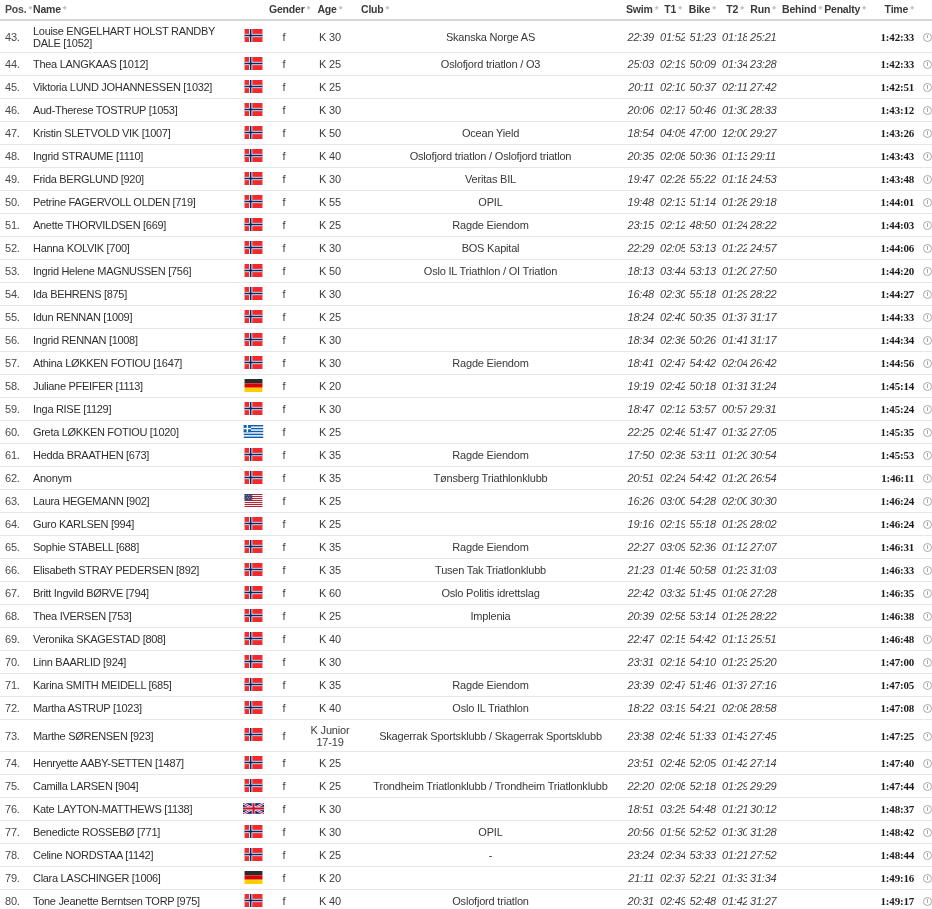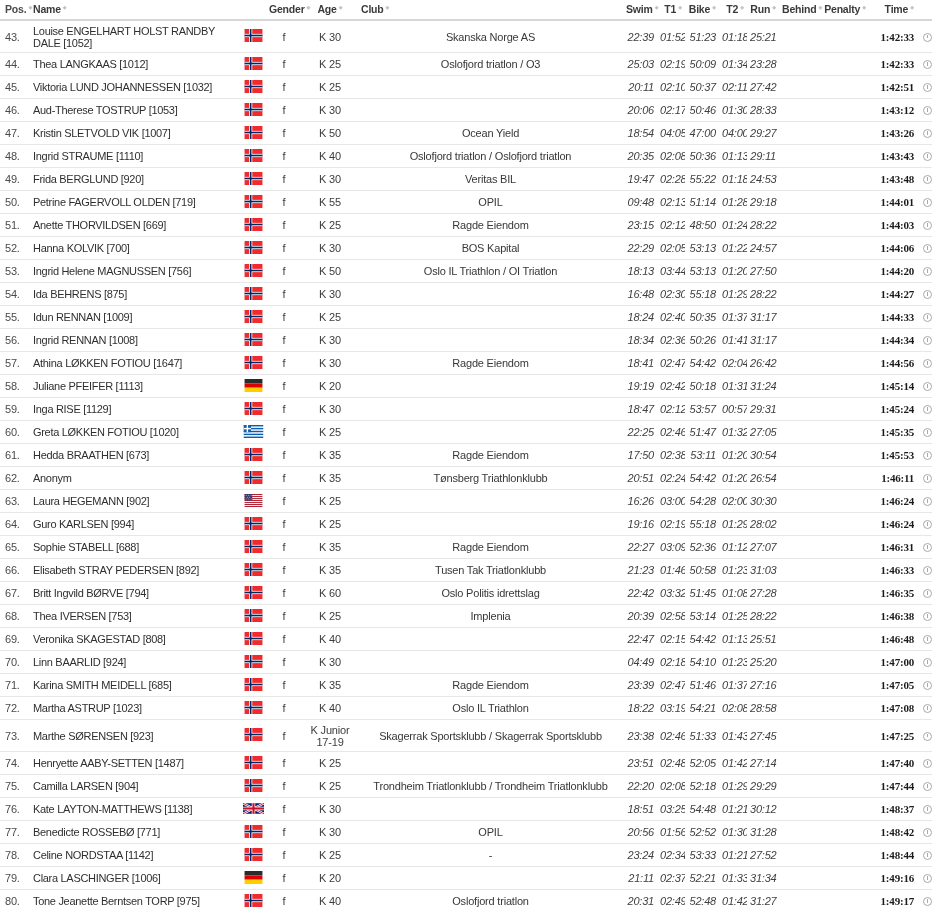--- a/index.html
+++ b/index.html
@@ -185,21 +185,21 @@
               <rect y="6" width="22" height="4" fill="#fff"></rect>
               <rect x="6.5" width="2" height="16" fill="#002868"></rect>
               <rect y="7" width="22" height="2" fill="#002868"></rect>
             </svg></span></td>
     <td class="al-c">f</td>
     <td class="al-c">K 50</td>
     <td class="c-club">Ocean Yield</td>
     <td class="al-r c-split">18:54</td>
     <td class="al-r c-split">04:05</td>
     <td class="al-r c-split">47:00</td>
-    <td class="al-r c-split">04:00</td>
+    <td class="al-r c-split">12:00</td>
     <td class="al-r c-split">29:27</td>
     <td class="al-r c-split"></td>
     <td class="al-r c-split"></td>
     <td class="al-r c-time">1:43:26</td>
     <td class="al-c"><span class="clock"></span></td>
   </tr>
       <tr>
     <td class="c-pos">48.</td>
     <td class="c-name">Ingrid STRAUME [1110]</td>
     <td class="al-c"><span class="flag-wrap"><svg viewBox="0 0 22 16">
@@ -251,21 +251,21 @@
     <td class="al-c"><span class="flag-wrap"><svg viewBox="0 0 22 16">
               <rect width="22" height="16" fill="#ef2b2d"></rect>
               <rect x="5.5" width="4" height="16" fill="#fff"></rect>
               <rect y="6" width="22" height="4" fill="#fff"></rect>
               <rect x="6.5" width="2" height="16" fill="#002868"></rect>
               <rect y="7" width="22" height="2" fill="#002868"></rect>
             </svg></span></td>
     <td class="al-c">f</td>
     <td class="al-c">K 55</td>
     <td class="c-club">OPIL</td>
-    <td class="al-r c-split">09:48</td>
+    <td class="al-r c-split">19:48</td>
     <td class="al-r c-split">02:13</td>
     <td class="al-r c-split">51:14</td>
     <td class="al-r c-split">01:28</td>
     <td class="al-r c-split">29:18</td>
     <td class="al-r c-split"></td>
     <td class="al-r c-split"></td>
     <td class="al-r c-time">1:44:01</td>
     <td class="al-c"><span class="clock"></span></td>
   </tr>
       <tr>
@@ -731,21 +731,21 @@
     <td class="al-c"><span class="flag-wrap"><svg viewBox="0 0 22 16">
               <rect width="22" height="16" fill="#ef2b2d"></rect>
               <rect x="5.5" width="4" height="16" fill="#fff"></rect>
               <rect y="6" width="22" height="4" fill="#fff"></rect>
               <rect x="6.5" width="2" height="16" fill="#002868"></rect>
               <rect y="7" width="22" height="2" fill="#002868"></rect>
             </svg></span></td>
     <td class="al-c">f</td>
     <td class="al-c">K 30</td>
     <td class="c-club"></td>
-    <td class="al-r c-split">04:49</td>
+    <td class="al-r c-split">23:31</td>
     <td class="al-r c-split">02:18</td>
     <td class="al-r c-split">54:10</td>
     <td class="al-r c-split">01:23</td>
     <td class="al-r c-split">25:20</td>
     <td class="al-r c-split"></td>
     <td class="al-r c-split"></td>
     <td class="al-r c-time">1:47:00</td>
     <td class="al-c"><span class="clock"></span></td>
   </tr>
       <tr>

